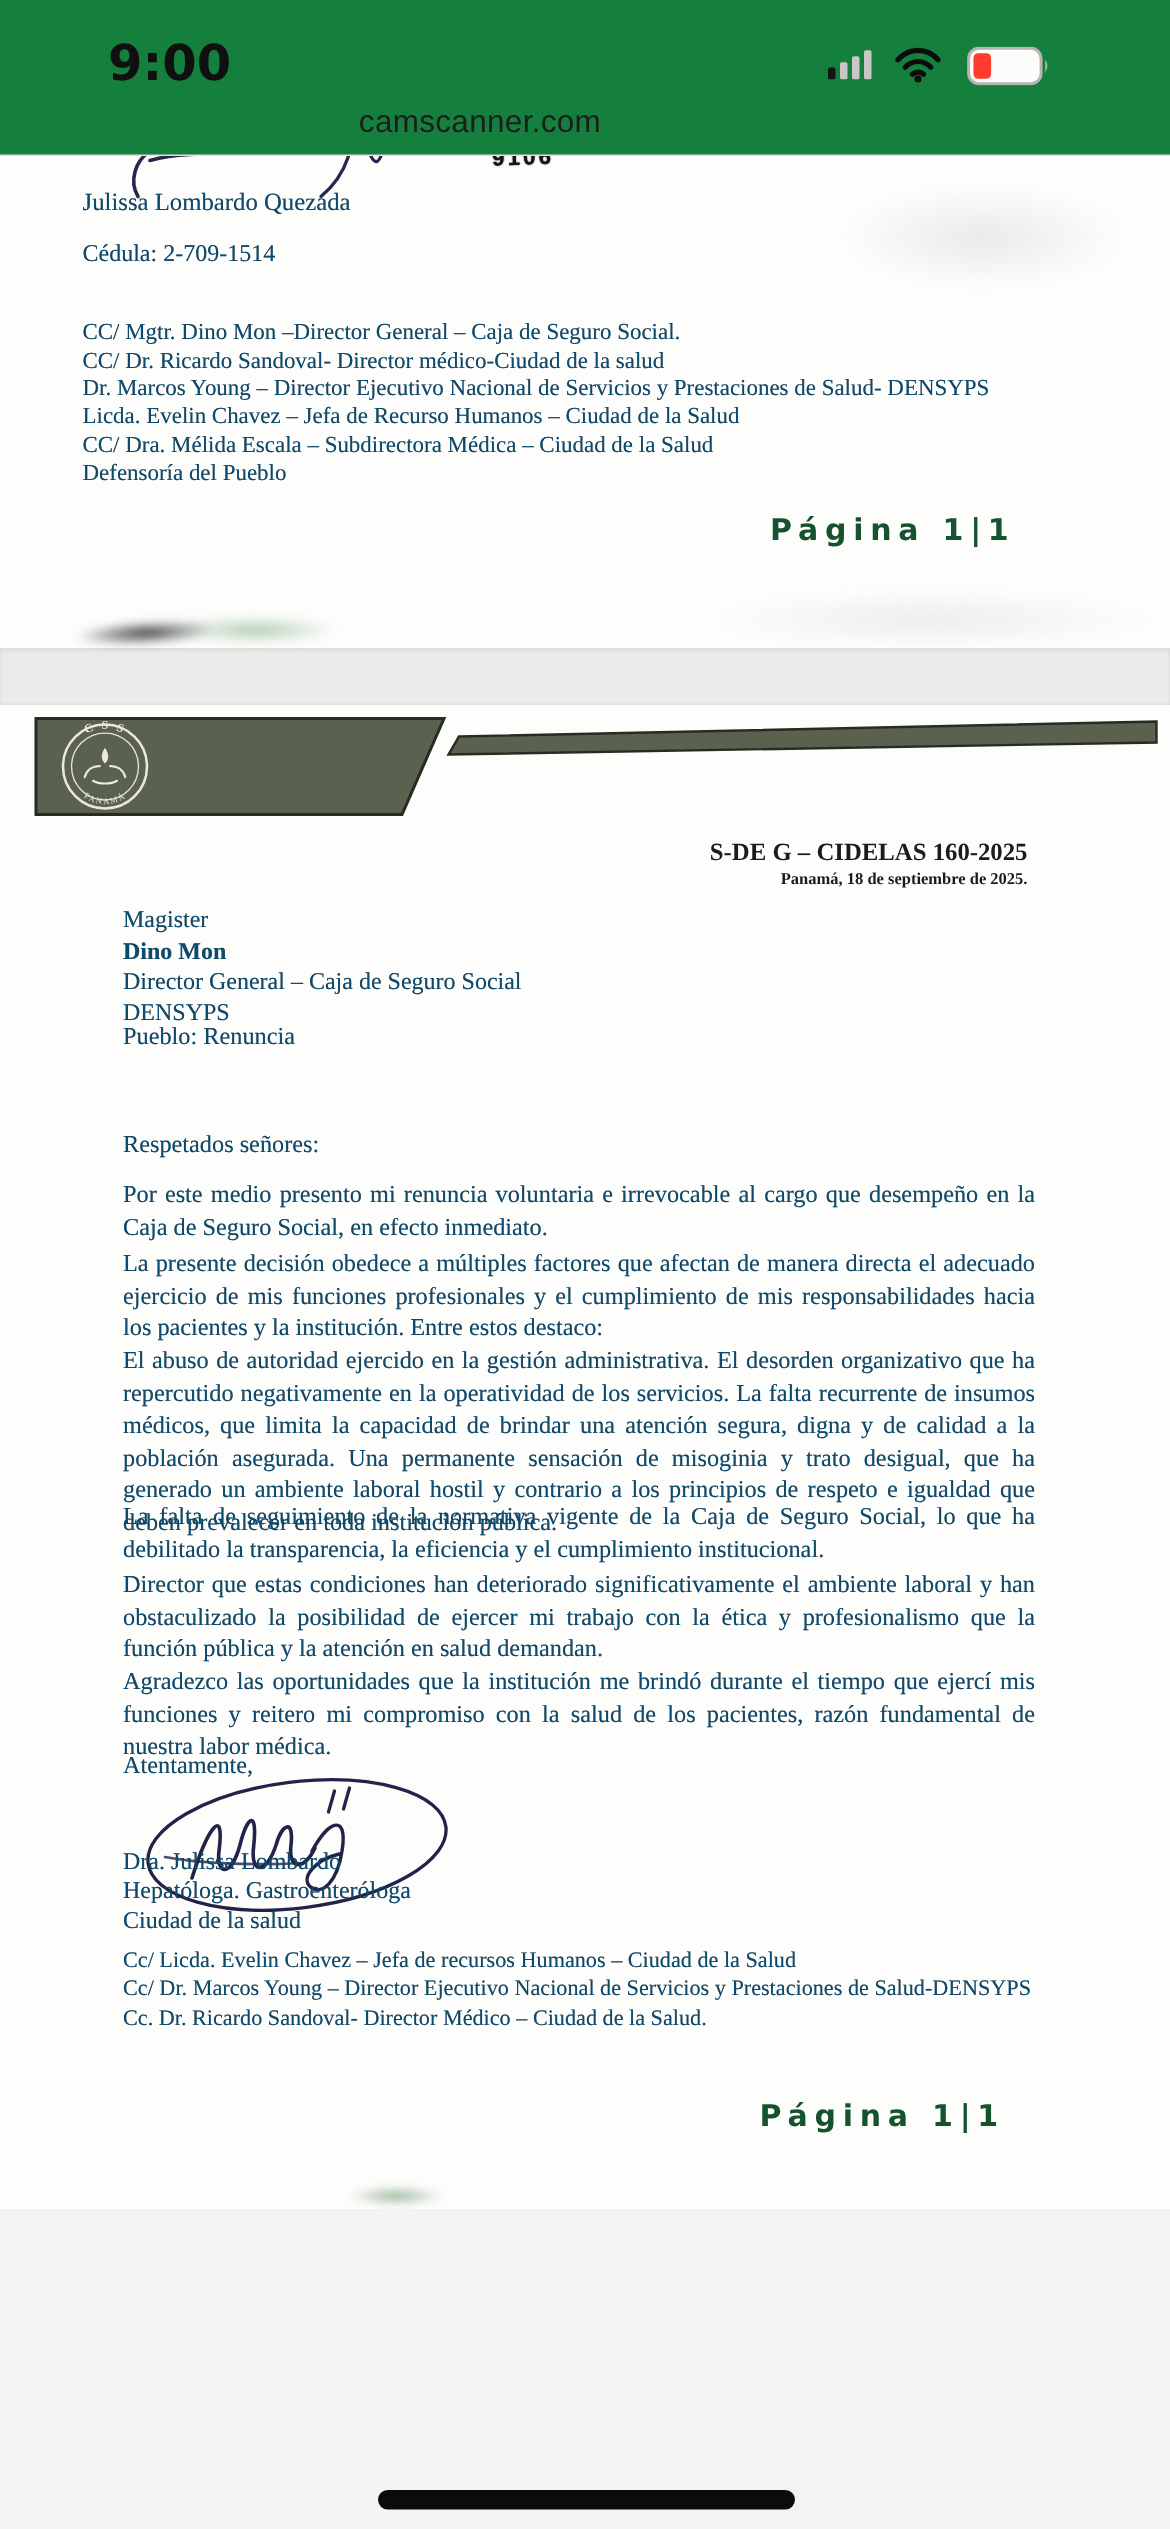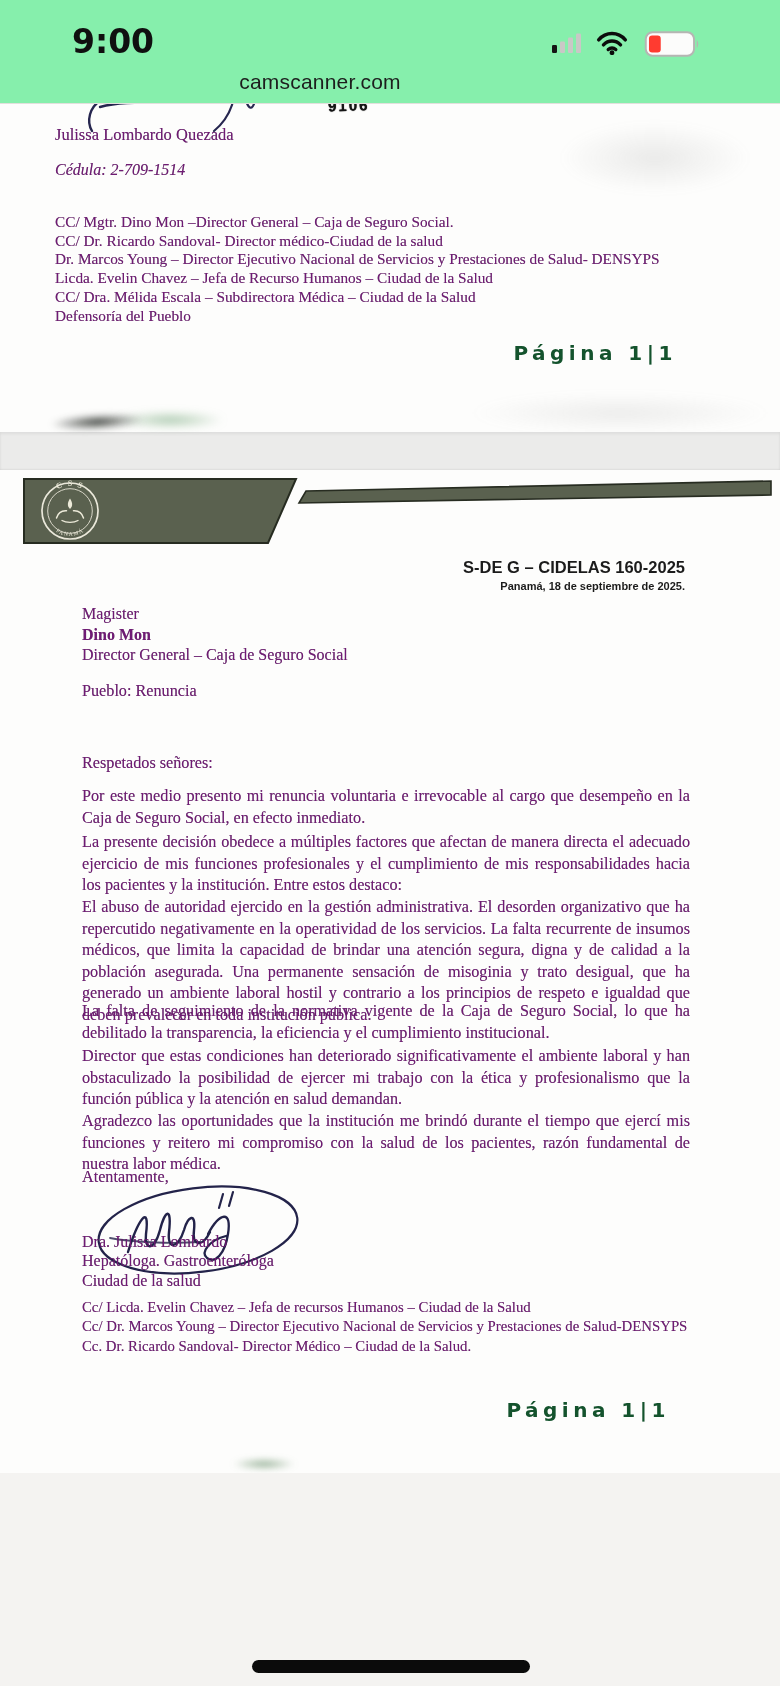--- a/index.html
+++ b/index.html
@@ -2,37 +2,37 @@
 <html><head>
 <meta charset="utf-8">
 <style>
   html,body{margin:0;padding:0;background:#e9e8e6;}
   #screen{
     position:relative;width:780px;height:1686px;margin:0 auto;
     background:#f3f2f0;overflow:hidden;
     font-family:"Liberation Sans", sans-serif;
   }
   
-  #chrome{position:absolute;left:0;top:0;width:780px;height:103px;background:#86efac;border-bottom:1px solid #e2e0dd;z-index:30;}
+  #chrome{position:absolute;left:0;top:0;width:780px;height:103px;background:#15803d;border-bottom:1px solid #e2e0dd;z-index:30;}
   #clock{position:absolute;left:72px;top:22px;font-size:33px;font-weight:600;color:#101010;font-family:"DejaVu Sans",sans-serif;}
   #site-title{position:absolute;left:0;top:70px;width:640px;text-align:center;font-size:21px;color:#1d1d1d;letter-spacing:.2px;}
   .statussvg{position:absolute;}
   
   .page{position:absolute;left:0;width:780px;background:#fdfdfc;}
   #page1{top:103px;height:329px;}
   #separator{position:absolute;left:0;top:432px;width:780px;height:38px;background:#ebebea;box-shadow:inset 0 2px 3px rgba(0,0,0,.06), inset 0 -1px 2px rgba(0,0,0,.05);}
   #page2{top:470px;height:1003px;box-shadow:0 1px 2px rgba(0,0,0,.12);}
   #below{position:absolute;left:0;top:1473px;width:780px;height:213px;background:#f4f3f1;}
   
-  .doc{font-family:"Liberation Serif","DejaVu Serif",serif;color:#701a75;text-shadow:0 0 .4px rgba(20,20,20,.45);}
+  .doc{font-family:"Liberation Serif","DejaVu Serif",serif;color:#0c4a6e;text-shadow:0 0 .4px rgba(20,20,20,.45);}
   .abs{position:absolute;}
   .ccline{white-space:nowrap;}
   .pagefoot{font-family:"DejaVu Sans",sans-serif;font-weight:700;font-size:20px;letter-spacing:4.5px;color:#14532d;}
   .para{position:absolute;left:82px;width:608px;font-size:16.2px;line-height:21.5px;text-align:justify;}
-  .rline{position:absolute;right:95px;font-family:Liberation Sans, sans-serif;font-weight:700;color:#1b1b1b;}
+  .rline{position:absolute;right:95px;font-family:Liberation Serif, serif;font-weight:700;color:#1b1b1b;}
   
   .smudge{position:absolute;border-radius:50%;pointer-events:none;}
   
   #stamp{
     position:absolute;left:212px;top:1146px;width:218px;
     transform:rotate(41.5deg);transform-origin:0 0;
     text-align:center;color:#0e0e0e;opacity:.95;
     font-family:"Liberation Sans",sans-serif;font-weight:700;
     text-shadow:0 0 .7px #000;
   }
@@ -82,21 +82,21 @@
       <path d="M152,9 C157,-2 166,0 162,12 C158,24 150,33 144,38" fill="none" stroke="#26264f" stroke-width="2.2" stroke-linecap="round"></path>
       <path d="M176,8 C179,16 182,18 185,8" fill="none" stroke="#26264f" stroke-width="2.2" stroke-linecap="round"></path>
     </svg>
 
     <div class="abs" style="left:328px;top:-2px;height:13px;width:90px;overflow:hidden;">
       <div style="font-family:'Liberation Sans',sans-serif;font-weight:800;font-size:15px;color:#141414;transform:translateY(-5px) rotate(-2deg);letter-spacing:2px;text-shadow:0 0 1px #000;">9106</div>
     </div>
 
     <div class="doc abs" style="left:55px;top:22px;font-size:16.5px;">Julissa Lombardo Quezada</div>
 
-    <div class="doc abs" style="left:55px;top:58px;font-size:16px;font-style:italic;">Cédula: 2-709-1514</div>
+    <div class="doc abs" style="left:55px;top:58px;font-size:16px;">Cédula: 2-709-1514</div>
 
     <div class="doc abs" style="left:55px;top:110px;font-size:15.3px;line-height:18.7px;">
       <div class="ccline">CC/ Mgtr. Dino Mon –Director General – Caja de Seguro Social.</div>
       <div class="ccline">CC/ Dr. Ricardo Sandoval- Director médico-Ciudad de la salud</div>
       <div class="ccline">Dr. Marcos Young – Director Ejecutivo Nacional de Servicios y Prestaciones de Salud- DENSYPS</div>
       <div class="ccline">Licda. Evelin Chavez – Jefa de Recurso Humanos – Ciudad de la Salud</div>
       <div class="ccline">CC/ Dra. Mélida Escala – Subdirectora Médica – Ciudad de la Salud</div>
       <div class="ccline">Defensoría del Pueblo</div>
     </div>
 
@@ -138,20 +138,21 @@
       </g>
     </svg>
 
     <div class="rline" style="top:88px;font-size:16.5px;">S-DE G – CIDELAS 160-2025</div>
     <div class="rline" style="top:110px;font-size:11px;font-weight:600;">Panamá, 18 de septiembre de 2025.</div>
 
     <div class="doc abs" style="left:82px;top:134px;font-size:16px;line-height:20.5px;">
       <div>Magister</div>
       <div style="font-weight:bold;">Dino Mon</div>
       <div>Director General – Caja de Seguro Social</div>
+      <div>DENSYPS</div>
     </div>
 
     <div class="doc abs" style="left:82px;top:212px;font-size:16.2px;">Pueblo: Renuncia</div>
 
     <div class="doc abs" style="left:82px;top:284px;font-size:16.2px;">Respetados señores:</div>
 
     <div class="doc para" style="top:316px;">Por este medio presento mi renuncia voluntaria e irrevocable al cargo que desempeño en la Caja de Seguro Social, en efecto inmediato.</div>
     <div class="doc para" style="top:362px;">La presente decisión obedece a múltiples factores que afectan de manera directa el adecuado ejercicio de mis funciones profesionales y el cumplimiento de mis responsabilidades hacia los pacientes y la institución. Entre estos destaco:</div>
     <div class="doc para" style="top:427px;">El abuso de autoridad ejercido en la gestión administrativa. El desorden organizativo que ha repercutido negativamente en la operatividad de los servicios. La falta recurrente de insumos médicos, que limita la capacidad de brindar una atención segura, digna y de calidad a la población asegurada. Una permanente sensación de misoginia y trato desigual, que ha generado un ambiente laboral hostil y contrario a los principios de respeto e igualdad que deben prevalecer en toda institución pública.</div>
     <div class="doc para" style="top:531px;">La falta de seguimiento de la normativa vigente de la Caja de Seguro Social, lo que ha debilitado la transparencia, la eficiencia y el cumplimiento institucional.</div>

